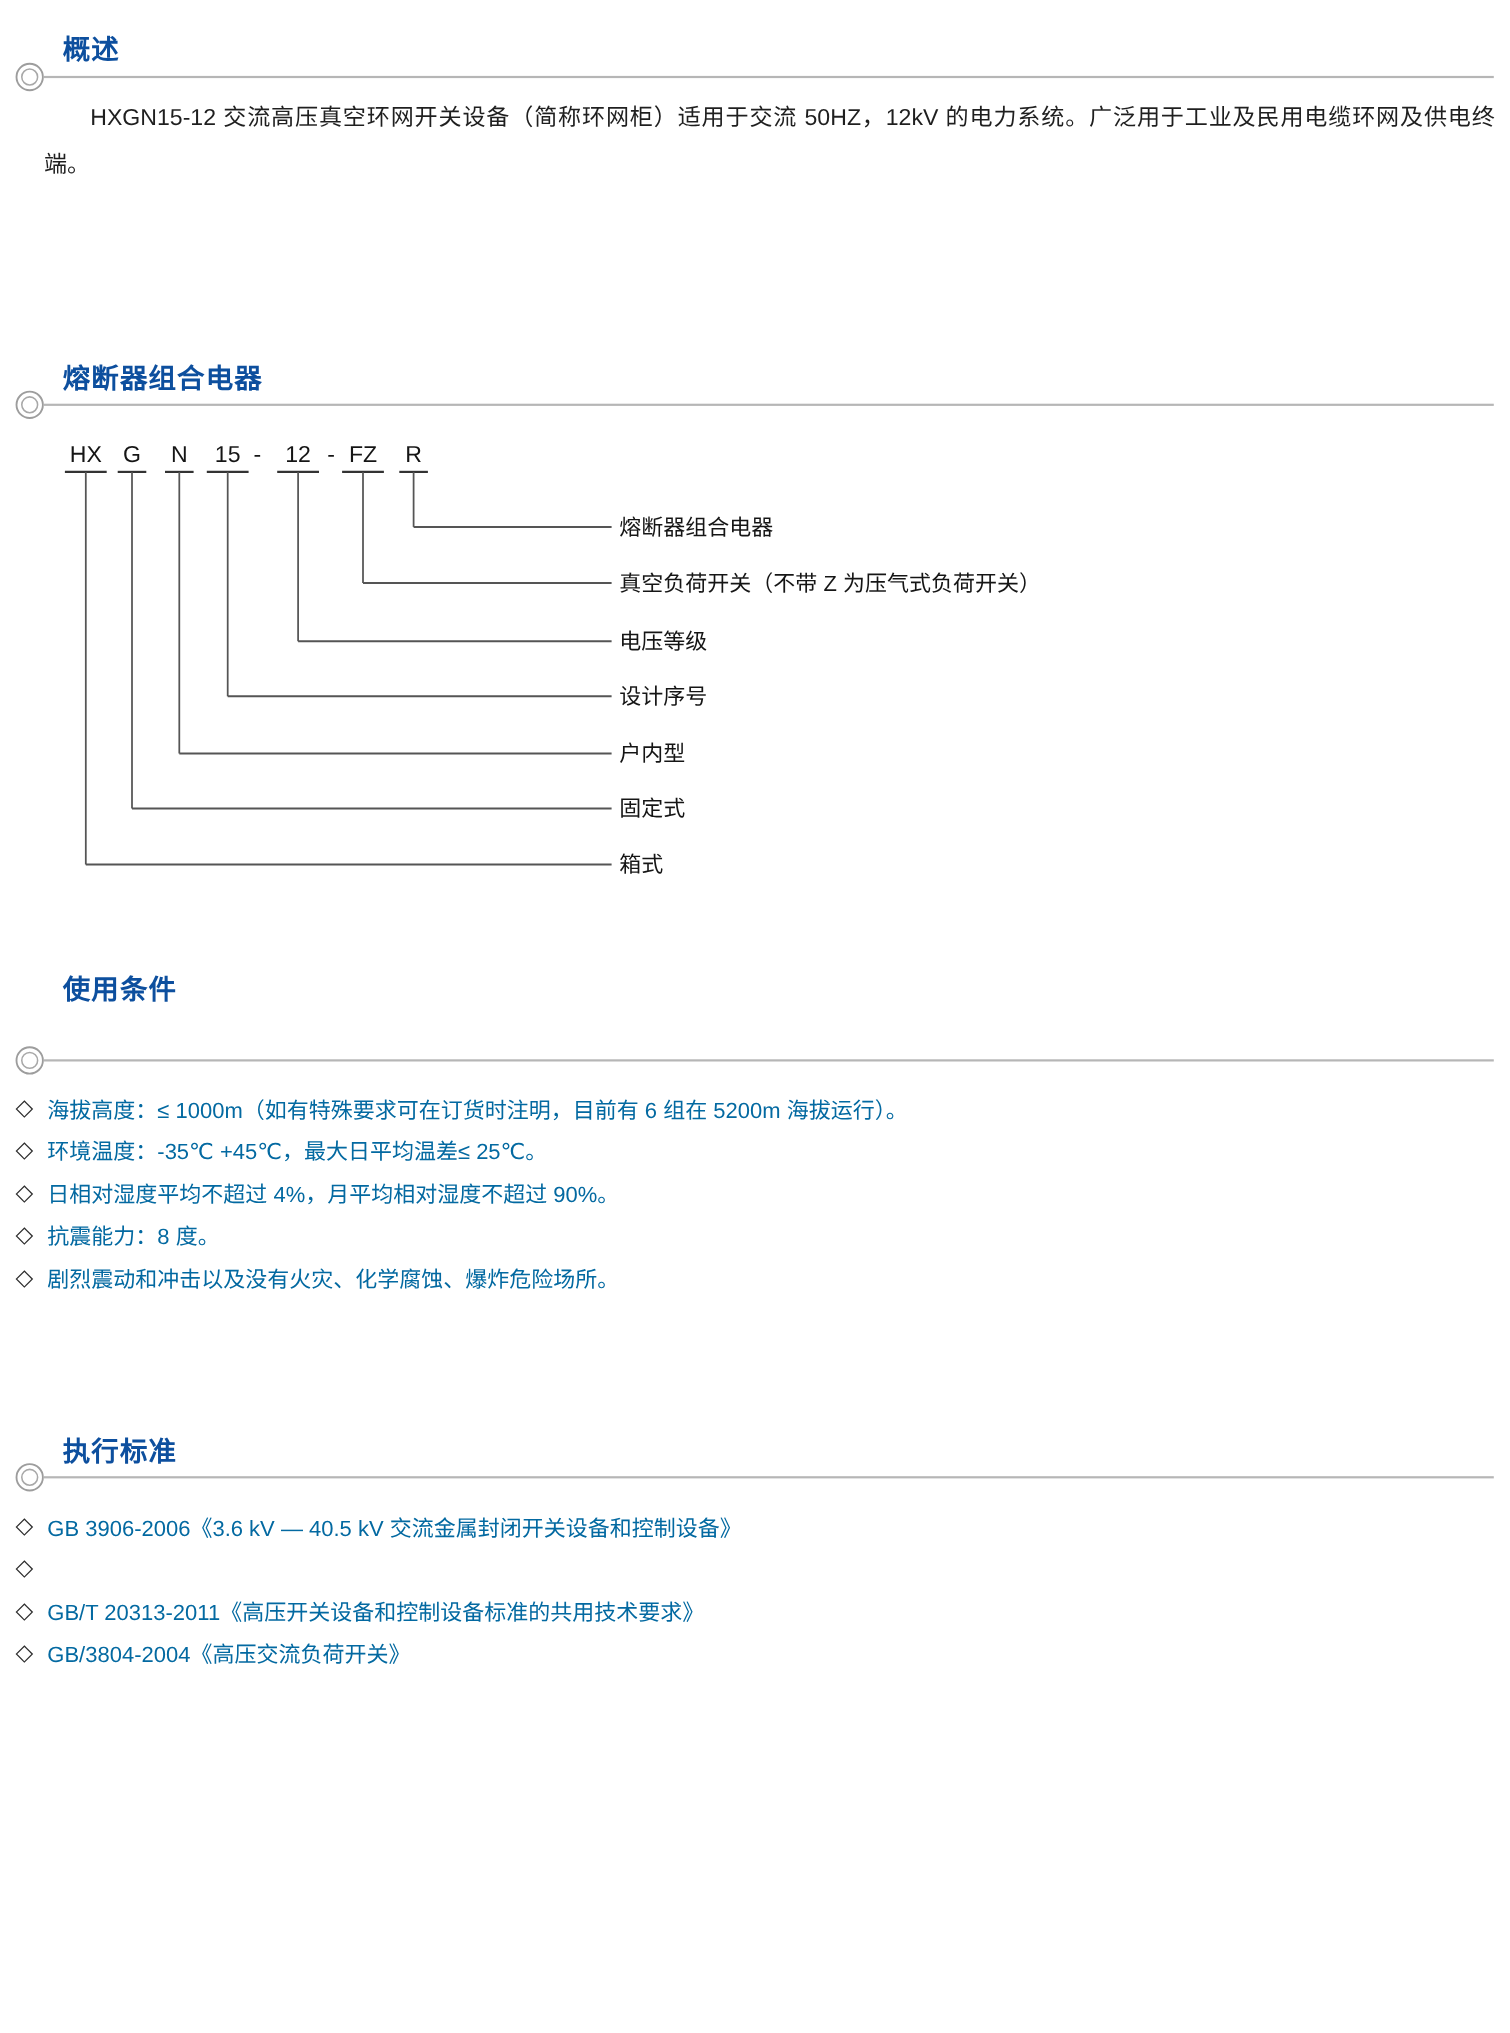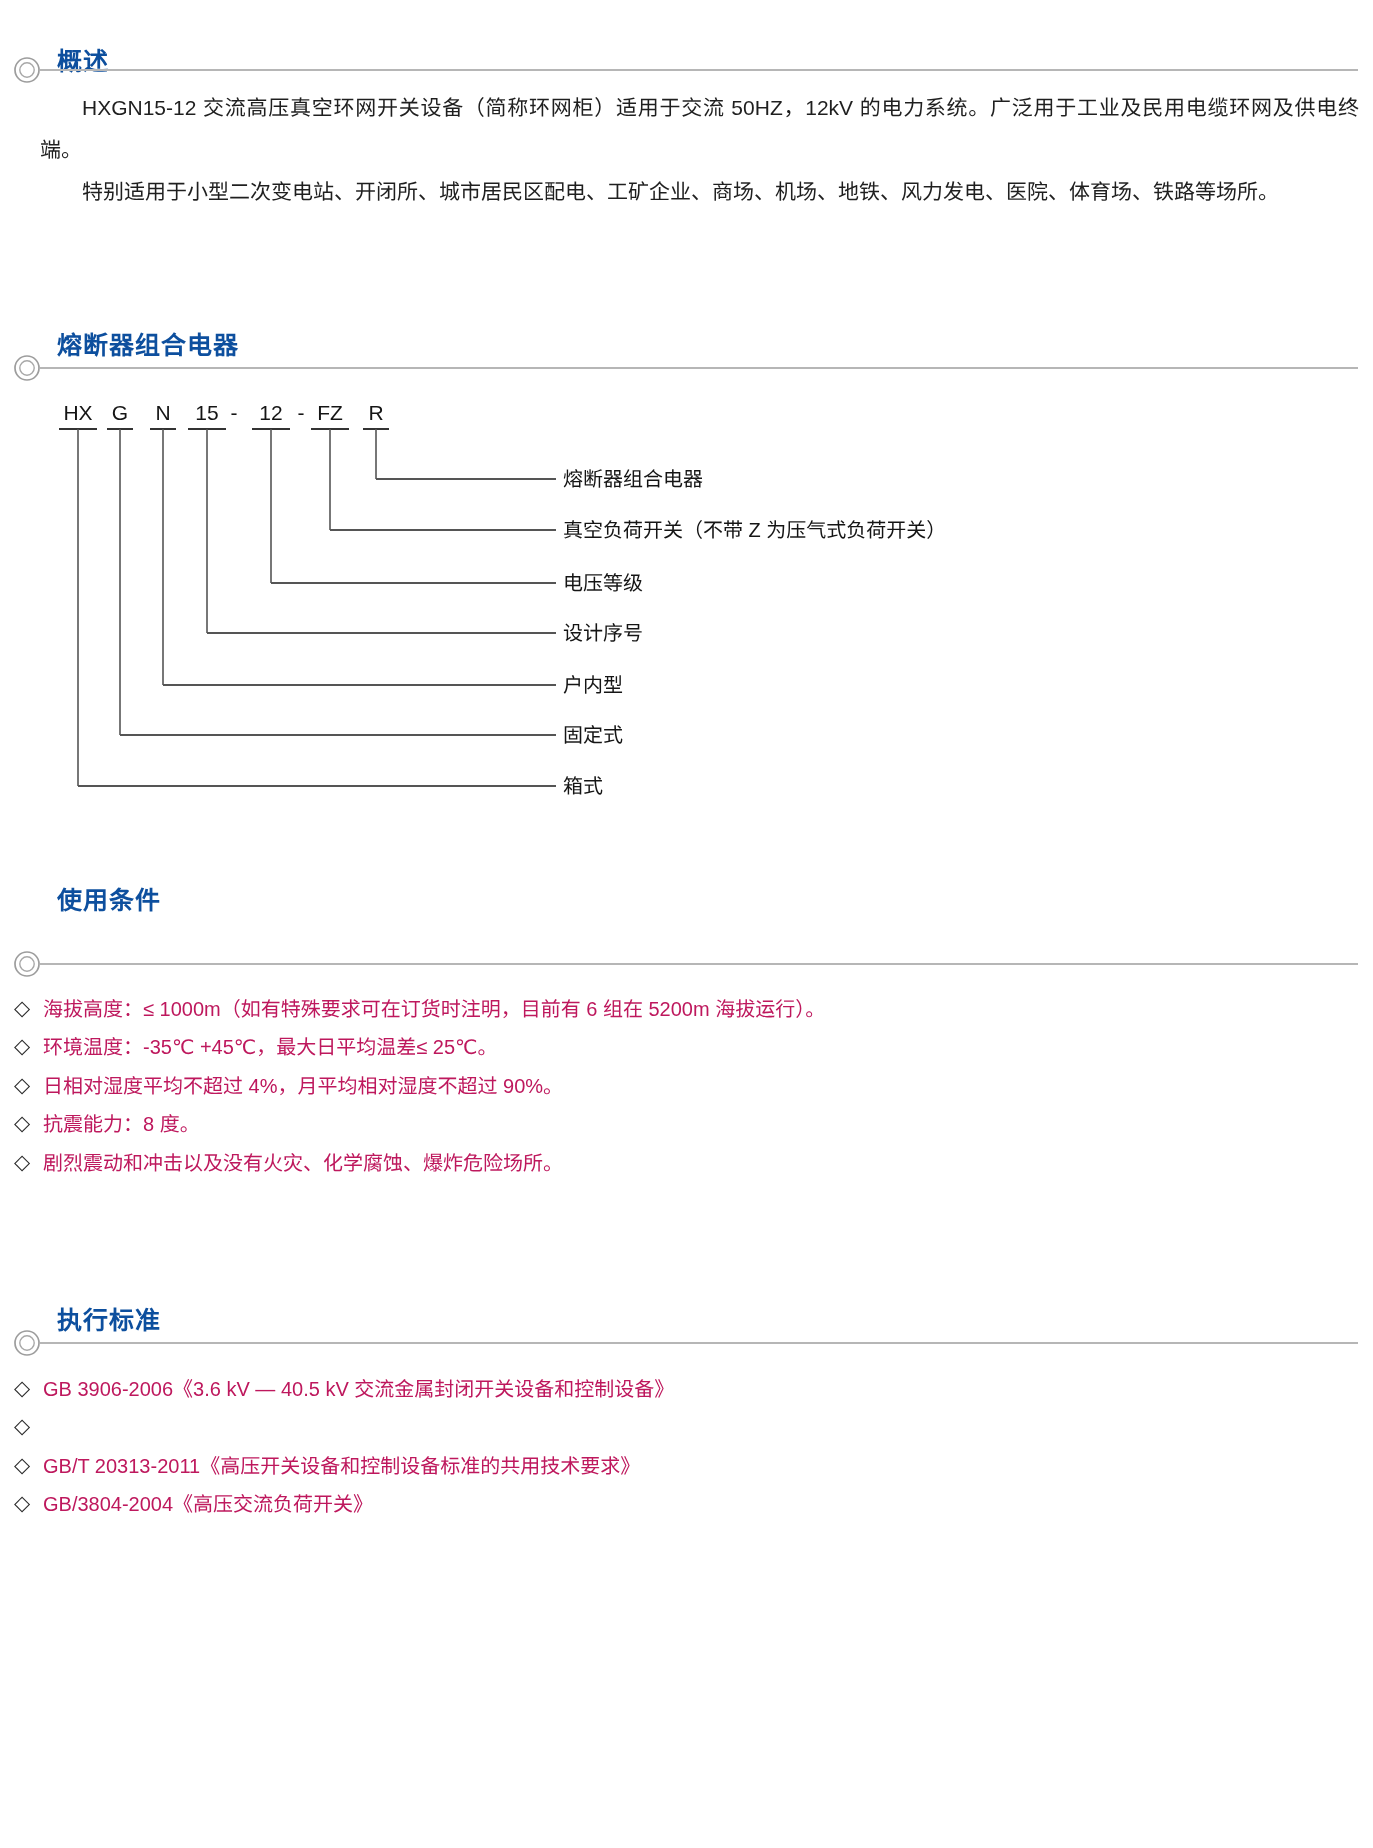--- a/index.html
+++ b/index.html
@@ -14,41 +14,40 @@
   .sec-rule{position:absolute;left:40px;width:1318px;height:2px;background:#b6b6b6;}
   .marker{position:absolute;left:12px;}
   .paras{
     position:absolute;left:40px;top:87px;width:1319px;
     font-size:21px;line-height:42px;text-align:justify;color:#1f1f1f;
   }
   .paras p{margin:0;text-indent:2em;}
   .blist{position:absolute;left:14px;width:1340px;}
   .brow{display:flex;align-items:center;height:38.5px;}
   .bdiamond{flex:0 0 29px;width:29px;font-size:21px;line-height:1;color:#2b2b2b;}
-  .btext{font-size:20px;color:#be185d;white-space:nowrap;}
+  .btext{font-size:20px;color:#0369a1;white-space:nowrap;}
   .diagram{position:absolute;left:0;top:0;}
   .diagram text{fill:#151515;font-family:"Liberation Sans","DejaVu Sans",sans-serif;}
   .diagram .code{font-size:21px;}
   .diagram .lbl{font-size:20px;}
 </style>
 </head>
 <body>
 
 <div class="page">
 
-  <h2 class="sec-title" style="top:48px">概述</h2>
+  <h2 class="sec-title" style="top:33px">概述</h2>
   <div class="sec-rule" style="top:69px"></div>
   <svg class="marker" style="top:55px" width="30" height="30" viewBox="0 0 30 30">
     <circle cx="15" cy="15" r="12" fill="#ffffff" stroke="#9d9d9d" stroke-width="1.7"></circle>
     <circle cx="15" cy="15" r="7.2" fill="#ffffff" stroke="#a8a8a8" stroke-width="1.4"></circle>
   </svg>
 
   <div class="paras">
       <p>HXGN15-12 交流高压真空环网开关设备（简称环网柜）适用于交流 50HZ，12kV 的电力系统。广泛用于工业及民用电缆环网及供电终端。</p>
-      <p>特别适用于小型二次变电站、开闭所、城市居民区配电、工矿企业、商场、机场、地铁、风力发电、医院、体育场、铁路等场所。</p>
     </div>
 
   <h2 class="sec-title" style="top:332px">熔断器组合电器</h2>
   <div class="sec-rule" style="top:367px"></div>
   <svg class="marker" style="top:353px" width="30" height="30" viewBox="0 0 30 30">
     <circle cx="15" cy="15" r="12" fill="#ffffff" stroke="#9d9d9d" stroke-width="1.7"></circle>
     <circle cx="15" cy="15" r="7.2" fill="#ffffff" stroke="#a8a8a8" stroke-width="1.4"></circle>
   </svg>
 
   <svg class="diagram" width="1373" height="850" viewBox="0 0 1373 850">

